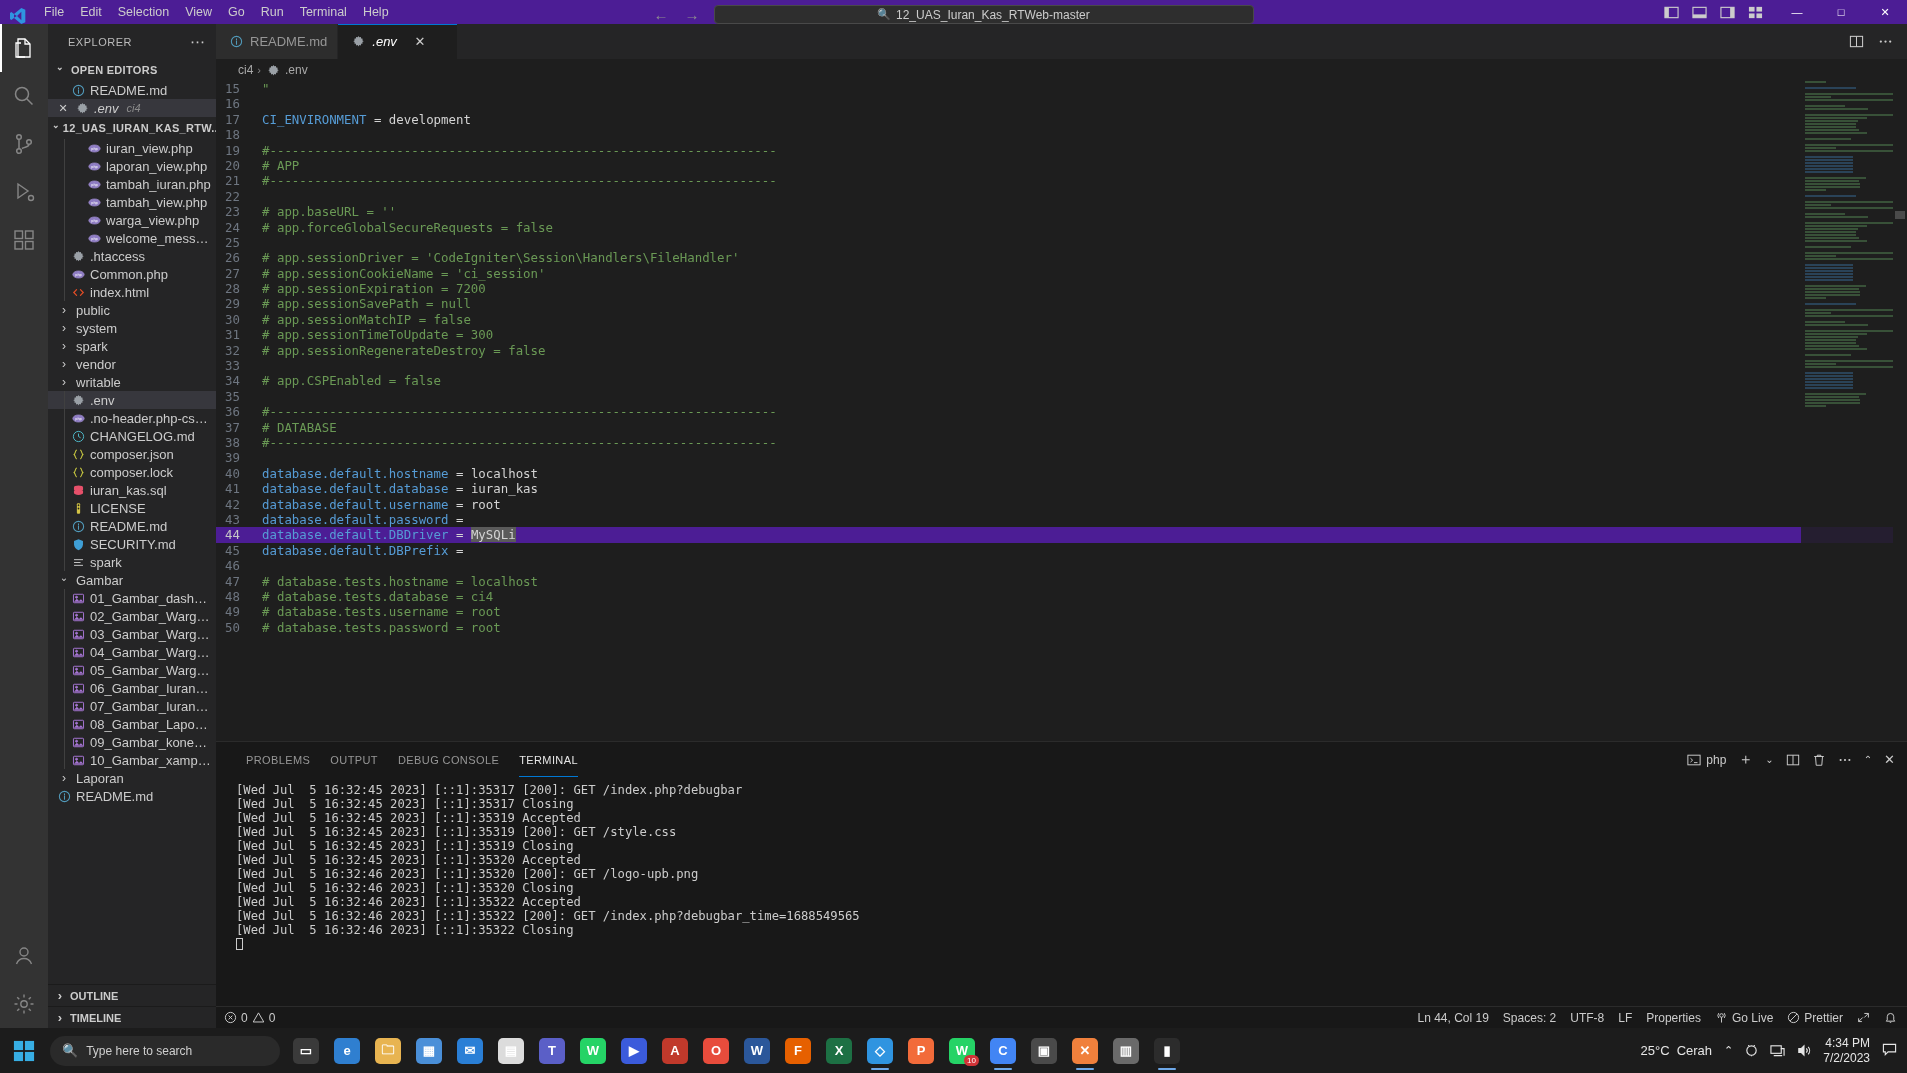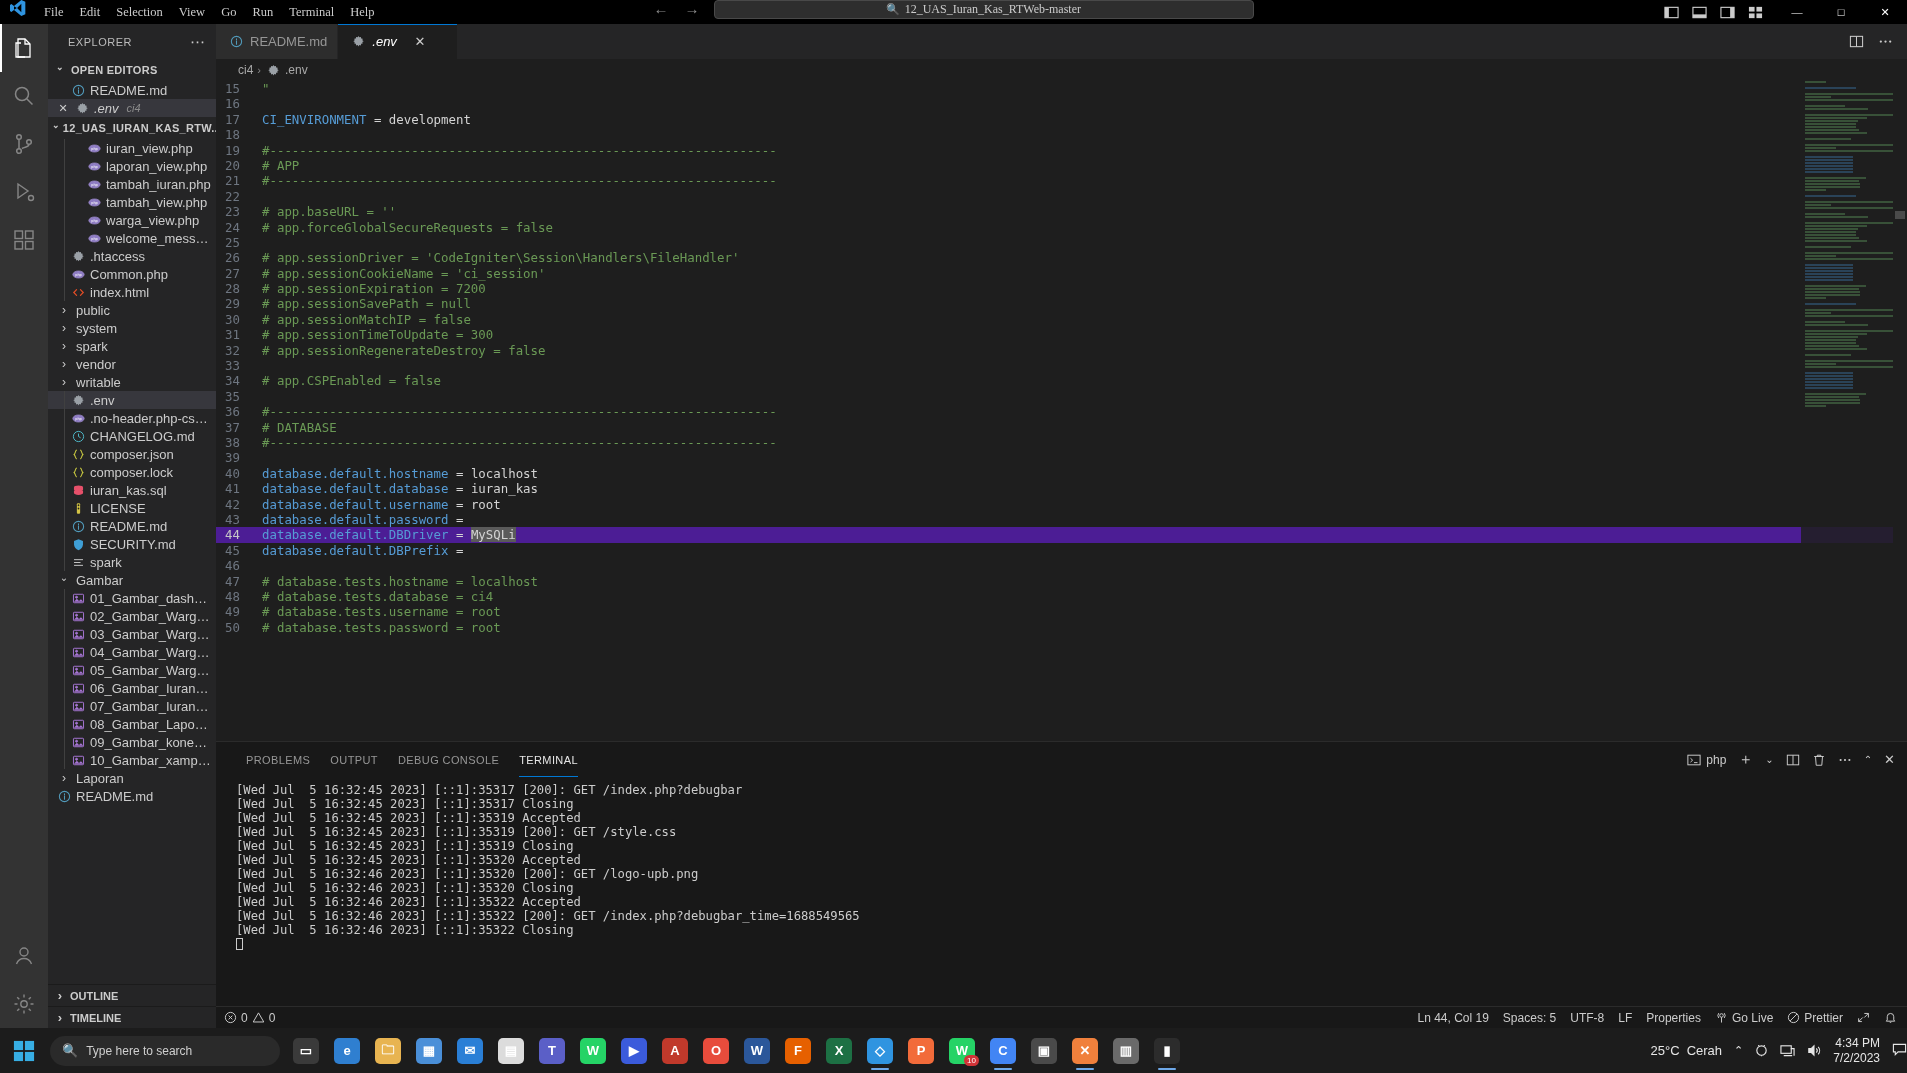--- a/index.html
+++ b/index.html
@@ -7,22 +7,22 @@
     width: 1907px; height: 1073px;
     background: #1e1e1e;
     font-family: "Liberation Sans", sans-serif;
     overflow: hidden;
     color: #cccccc;
   }
   .app { position: relative; width: 1907px; height: 1073px; display: flex; flex-direction: column; }
 
   
   .titlebar {
-    height: 24px; background: #000000; display: flex; align-items: flex-start;
-    flex: 0 0 24px; position: relative; font-size: 12px; font-family: Liberation Serif, serif;
+    height: 24px; background: #4c1d95; display: flex; align-items: flex-end;
+    flex: 0 0 24px; position: relative; font-size: 12px;
   }
   .vscode-logo { width: 36px; display: flex; align-items: center; justify-content: center; }
   .vscode-logo svg { width: 16px; height: 16px; }
   .menubar { display: flex; align-items: center; height: 100%; }
   .menubar .menu-item {
     padding: 0 8px; height: 100%; display: flex; align-items: center;
     color: #cccccc; font-size: 12.5px; cursor: default;
   }
   .title-center {
     position: absolute; left: 50%; transform: translateX(-50%);
@@ -205,21 +205,21 @@
   .tb-app {
     width: 40px; height: 40px; display: flex; align-items: center; justify-content: center;
     position: relative; border-radius: 4px;
   }
   .tb-app.running::after {
     content:''; position: absolute; bottom: 1px; left: 50%; transform: translateX(-50%);
     width: 18px; height: 2px; background: #6ea8e8; border-radius: 2px;
   }
   .appico { width: 26px; height: 26px; border-radius: 5px; display:flex; align-items:center; justify-content:center;
             font-size: 13px; color: #fff; font-weight: bold; }
-  .tb-right { margin-left: auto; display: flex; align-items: center; gap: 12px; color: #e6e6e6; font-size: 12px; }
+  .tb-right { margin-left: auto; display: flex; align-items: center; gap: 12px; padding-right: 10px; color: #e6e6e6; font-size: 12px; }
   .tb-clock { text-align: right; line-height: 15px; font-size: 12px; }
   .tray-icons { display: flex; align-items: center; gap: 11px; }
   .tray-icons svg { width: 15px; height: 15px; }
   .weather { display: flex; align-items: center; gap: 7px; font-size: 13px; }
   .badge-count {
     position: absolute; right: 3px; bottom: 5px; background: #d13438; color: #fff;
     font-size: 8px; border-radius: 7px; padding: 0 3px; min-width: 12px; text-align: center;
     line-height: 11px;
   }
 </style>
@@ -956,21 +956,21 @@
           </span>
           <span class="sbar-item">
             <svg viewBox="0 0 16 16" fill="none" stroke="#ccc" stroke-width="1.2">
                 <path d="M8 2.3L14.5 13.5h-13z"></path>
               </svg>
             <span>0</span>
           </span>
         </div>
         <div class="sbar-right">
           <span class="sbar-item">Ln 44, Col 19</span>
-          <span class="sbar-item">Spaces: 5</span>
+          <span class="sbar-item">Spaces: 2</span>
           <span class="sbar-item">UTF-8</span>
           <span class="sbar-item">LF</span>
           <span class="sbar-item">Properties</span>
           <span class="sbar-item">
             <svg viewBox="0 0 16 16" fill="none" stroke="#ccc" stroke-width="1.2">
                 <circle cx="8" cy="5.5" r="2.2"></circle>
                 <path d="M8 7.7v6.5M4.6 2.6a5 5 0 000 6M11.4 2.6a5 5 0 010 6"></path>
               </svg>
             <span>Go Live</span>
           </span>

